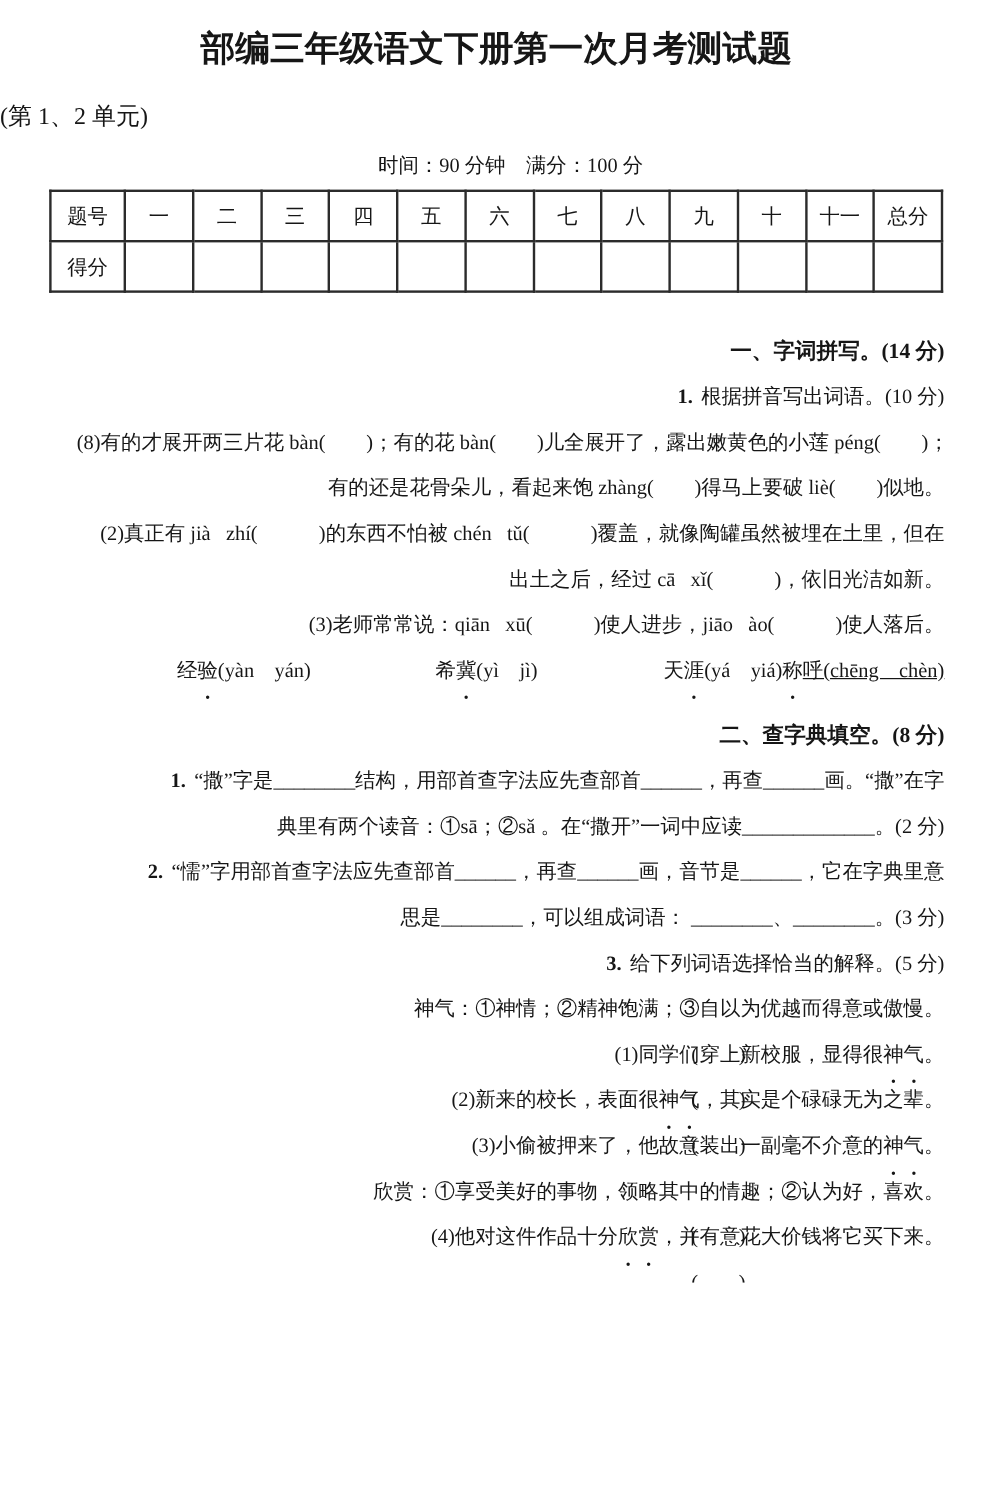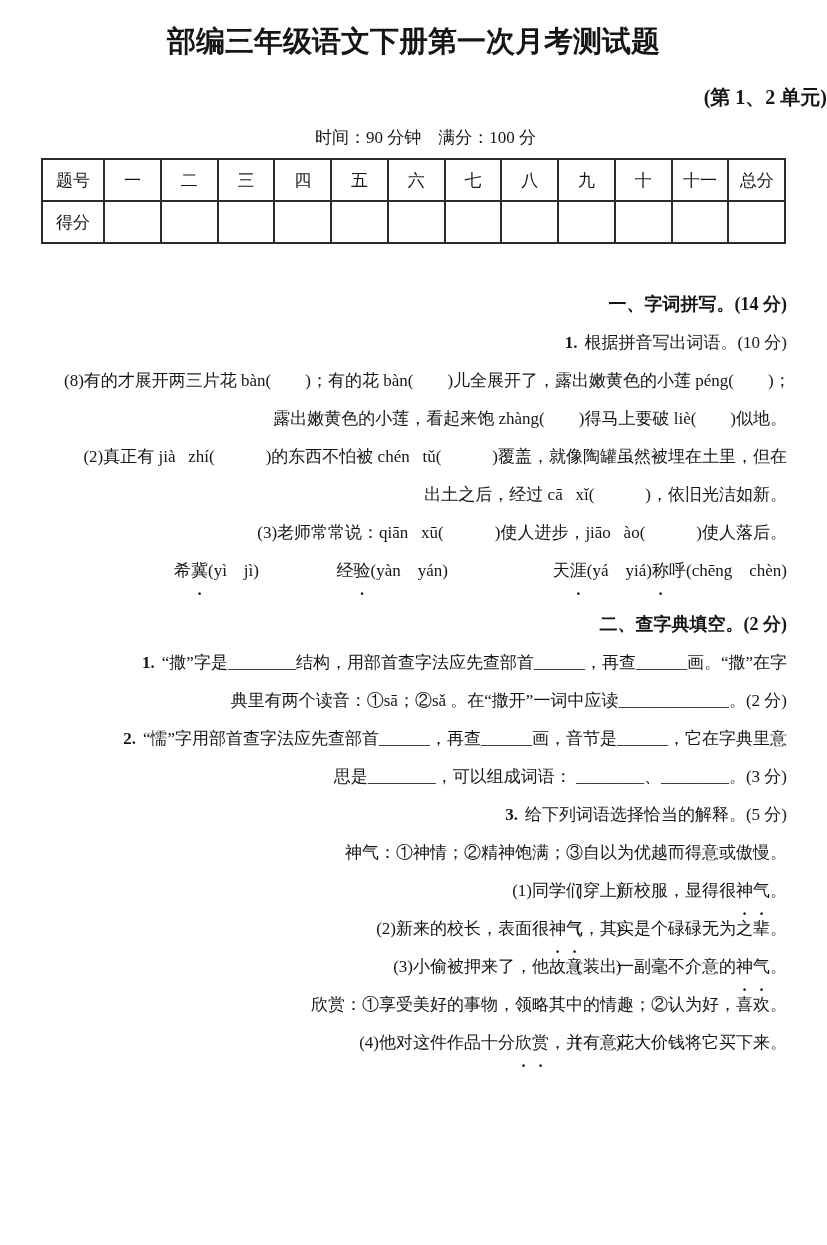--- a/index.html
+++ b/index.html
@@ -2,36 +2,36 @@
 <html><head>
 <meta charset="utf-8">
 <style>
   html,body{margin:0;padding:0;background:#ffffff;}
   .page{
     width:827px;height:1069px;box-sizing:border-box;overflow:hidden;
     background:#ffffff;color:#161616;
     font-family:"Liberation Serif","DejaVu Serif",serif;
   }
   .title{text-align:center;font-size:29px;font-weight:bold;padding-top:22px;line-height:38px;white-space:pre;}
-  .subtitle{text-align:right;font-size:20px;font-weight:bold;margin-top:24px;line-height:26px;white-space:pre;}
+  .subtitle{text-align:left;font-size:20px;font-weight:normal;margin-top:24px;line-height:26px;white-space:pre;}
   .info{text-align:center;font-size:17px;margin-top:16px;line-height:24px;white-space:pre;padding-left:24px;}
-  table.score{border-collapse:collapse;margin:8px auto 12px auto;width:745px;table-layout:fixed;}
+  table.score{border-collapse:collapse;margin:8px auto 0 auto;width:745px;table-layout:fixed;}
   table.score td{border:2px solid #2b2b2b;height:40px;text-align:center;font-size:17px;padding:0;font-weight:normal;}
   table.score td.lab{width:60px;}
   .body{padding:14px 40px 0 36px;font-size:17px;text-align:right;}
   .line{line-height:38px;height:38px;white-space:pre;position:relative;}
   .indent{padding-left:28px;}
   .heading{font-weight:bold;font-size:18px;margin-top:14px;height:40px;line-height:40px;}
   .qnum{font-weight:bold;margin-right:7px;}
   .readings{display:flex;}
   .readings .item{white-space:pre;}
   .readings .item:nth-child(1){width:196px;}
   .readings .item:nth-child(2){width:190px;}
   .readings .item:nth-child(3){width:190px;margin-left:15px;}
-  .readings .item:nth-child(4){flex:1;}
+  .readings .item:nth-child(4){flex:1;text-decoration:underline;}
   .answer{position:absolute;left:540px;top:0;}
   .emph{display:inline-block;position:relative;}
   .emph::after{content:"\00B7";position:absolute;left:0;width:100%;text-align:center;bottom:-9px;font-weight:bold;line-height:10px;}
 </style>
 </head>
 <body>
 
 <div class="page">
   <div class="title">部编三年级语文下册第一次月考测试题</div>
   <div class="subtitle">(第 1、2 单元)</div>
@@ -69,26 +69,26 @@
           <td></td>
           <td></td>
         </tr>
     </tbody>
   </table>
 
   <div class="body" id="body-lines">
       <div class="line heading indent">一、字词拼写。(14 分)</div>
       <div class="line indent"><span class="qnum">1.</span><span>根据拼音写出词语。(10 分)</span></div>
       <div class="line indent">(8)有的才展开两三片花 bàn(　　)；有的花 bàn(　　)儿全展开了，露出嫩黄色的小莲 péng(　　)；</div>
-      <div class="line">露出嫩黄色的小莲，看起来饱 zhàng(　　)得马上要破 liè(　　)似地。</div>
+      <div class="line">有的还是花骨朵儿，看起来饱 zhàng(　　)得马上要破 liè(　　)似地。</div>
       <div class="line indent">(2)真正有 jià   zhí(　　　)的东西不怕被 chén   tǔ(　　　)覆盖，就像陶罐虽然被埋在土里，但在</div>
       <div class="line">出土之后，经过 cā   xǐ(　　　)，依旧光洁如新。</div>
       <div class="line indent">(3)老师常常说：qiān   xū(　　　)使人进步，jiāo   ào(　　　)使人落后。</div>
-      <div class="line readings indent"><span class="item">希<span class="emph">冀</span>(yì    jì)</span><span class="item">经<span class="emph">验</span>(yàn    yán)</span><span class="item">天<span class="emph">涯</span>(yá    yiá)</span><span class="item"><span class="emph">称</span>呼(chēng    chèn)</span></div>
-      <div class="line heading indent">二、查字典填空。(2 分)</div>
+      <div class="line readings indent"><span class="item">经<span class="emph">验</span>(yàn    yán)</span><span class="item">希<span class="emph">冀</span>(yì    jì)</span><span class="item">天<span class="emph">涯</span>(yá    yiá)</span><span class="item"><span class="emph">称</span>呼(chēng    chèn)</span></div>
+      <div class="line heading indent">二、查字典填空。(8 分)</div>
       <div class="line indent"><span class="qnum">1.</span><span>“撒”字是________结构，用部首查字法应先查部首______，再查______画。“撒”在字</span></div>
       <div class="line">典里有两个读音：①sā；②sǎ 。在“撒开”一词中应读_____________。(2 分)</div>
       <div class="line indent"><span class="qnum">2.</span><span>“懦”字用部首查字法应先查部首______，再查______画，音节是______，它在字典里意</span></div>
       <div class="line">思是________，可以组成词语： ________、________。(3 分)</div>
       <div class="line indent"><span class="qnum">3.</span><span>给下列词语选择恰当的解释。(5 分)</span></div>
       <div class="line indent">神气：①神情；②精神饱满；③自以为优越而得意或傲慢。</div>
       <div class="line indent"><span>(1)同学们穿上新校服，显得很<span class="emph">神</span><span class="emph">气</span>。</span><span class="answer">(　　)</span></div>
       <div class="line indent"><span>(2)新来的校长，表面很<span class="emph">神</span><span class="emph">气</span>，其实是个碌碌无为之辈。</span><span class="answer">(　　)</span></div>
       <div class="line indent"><span>(3)小偷被押来了，他故意装出一副毫不介意的<span class="emph">神</span><span class="emph">气</span>。</span><span class="answer">(　　)</span></div>
       <div class="line indent">欣赏：①享受美好的事物，领略其中的情趣；②认为好，喜欢。</div>

